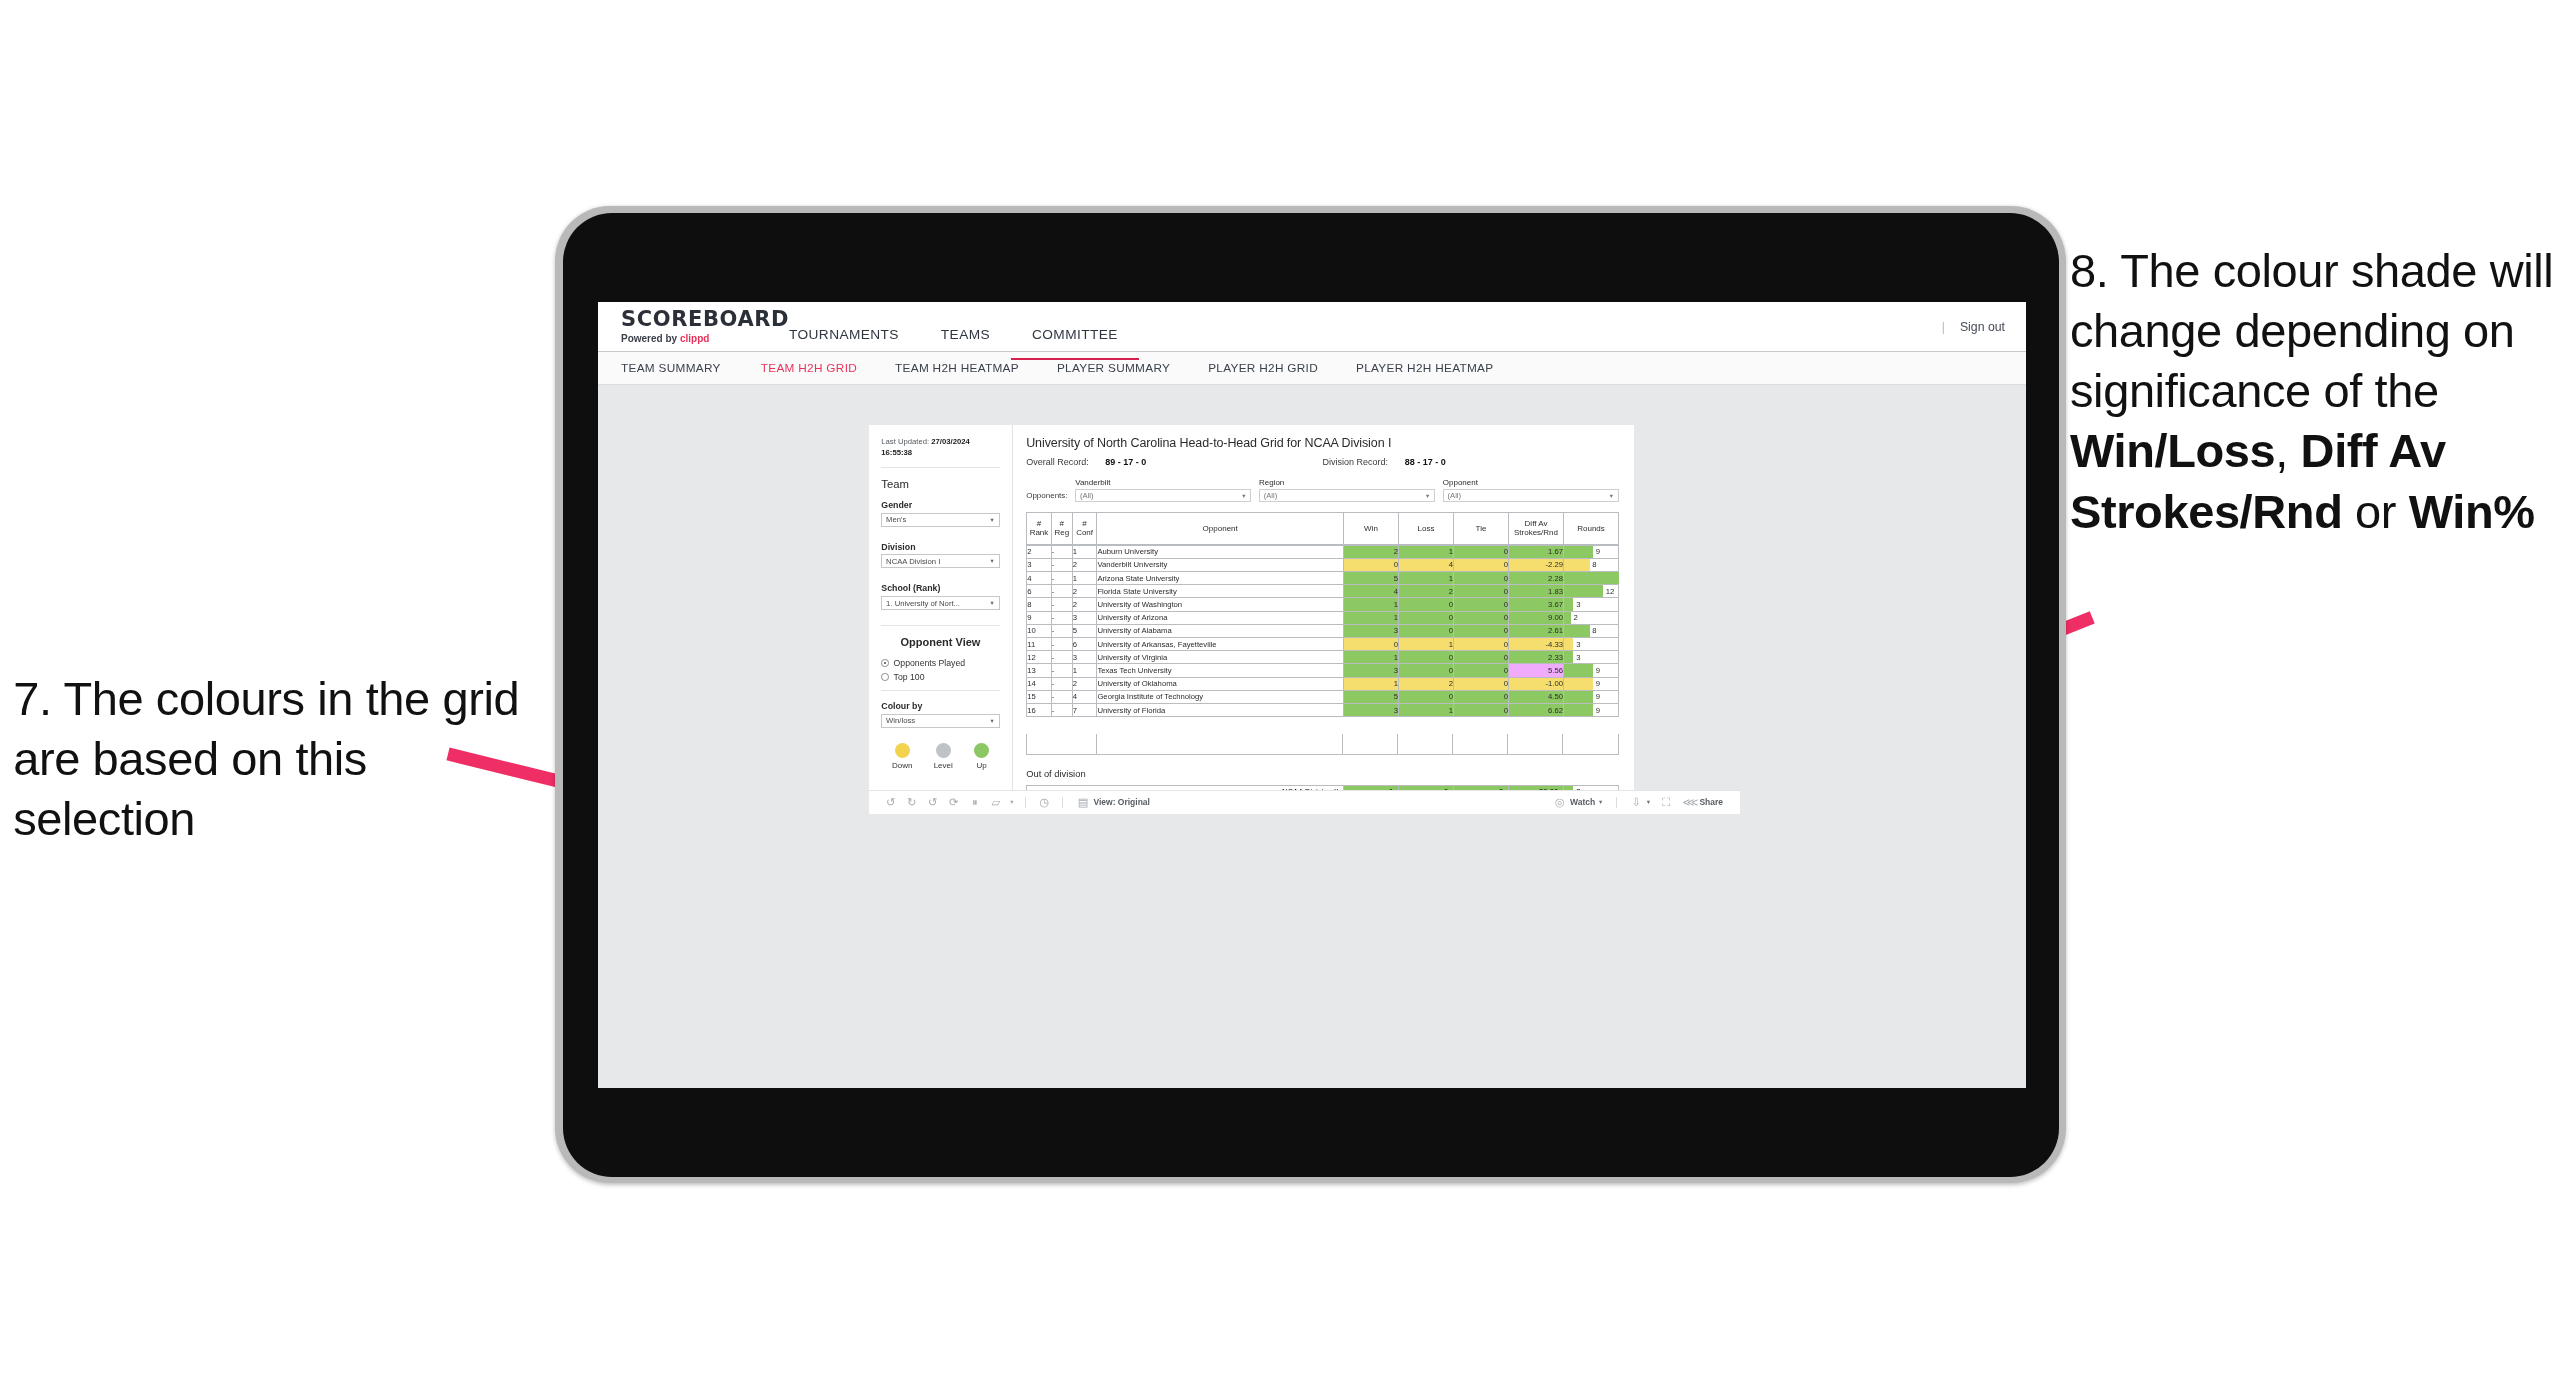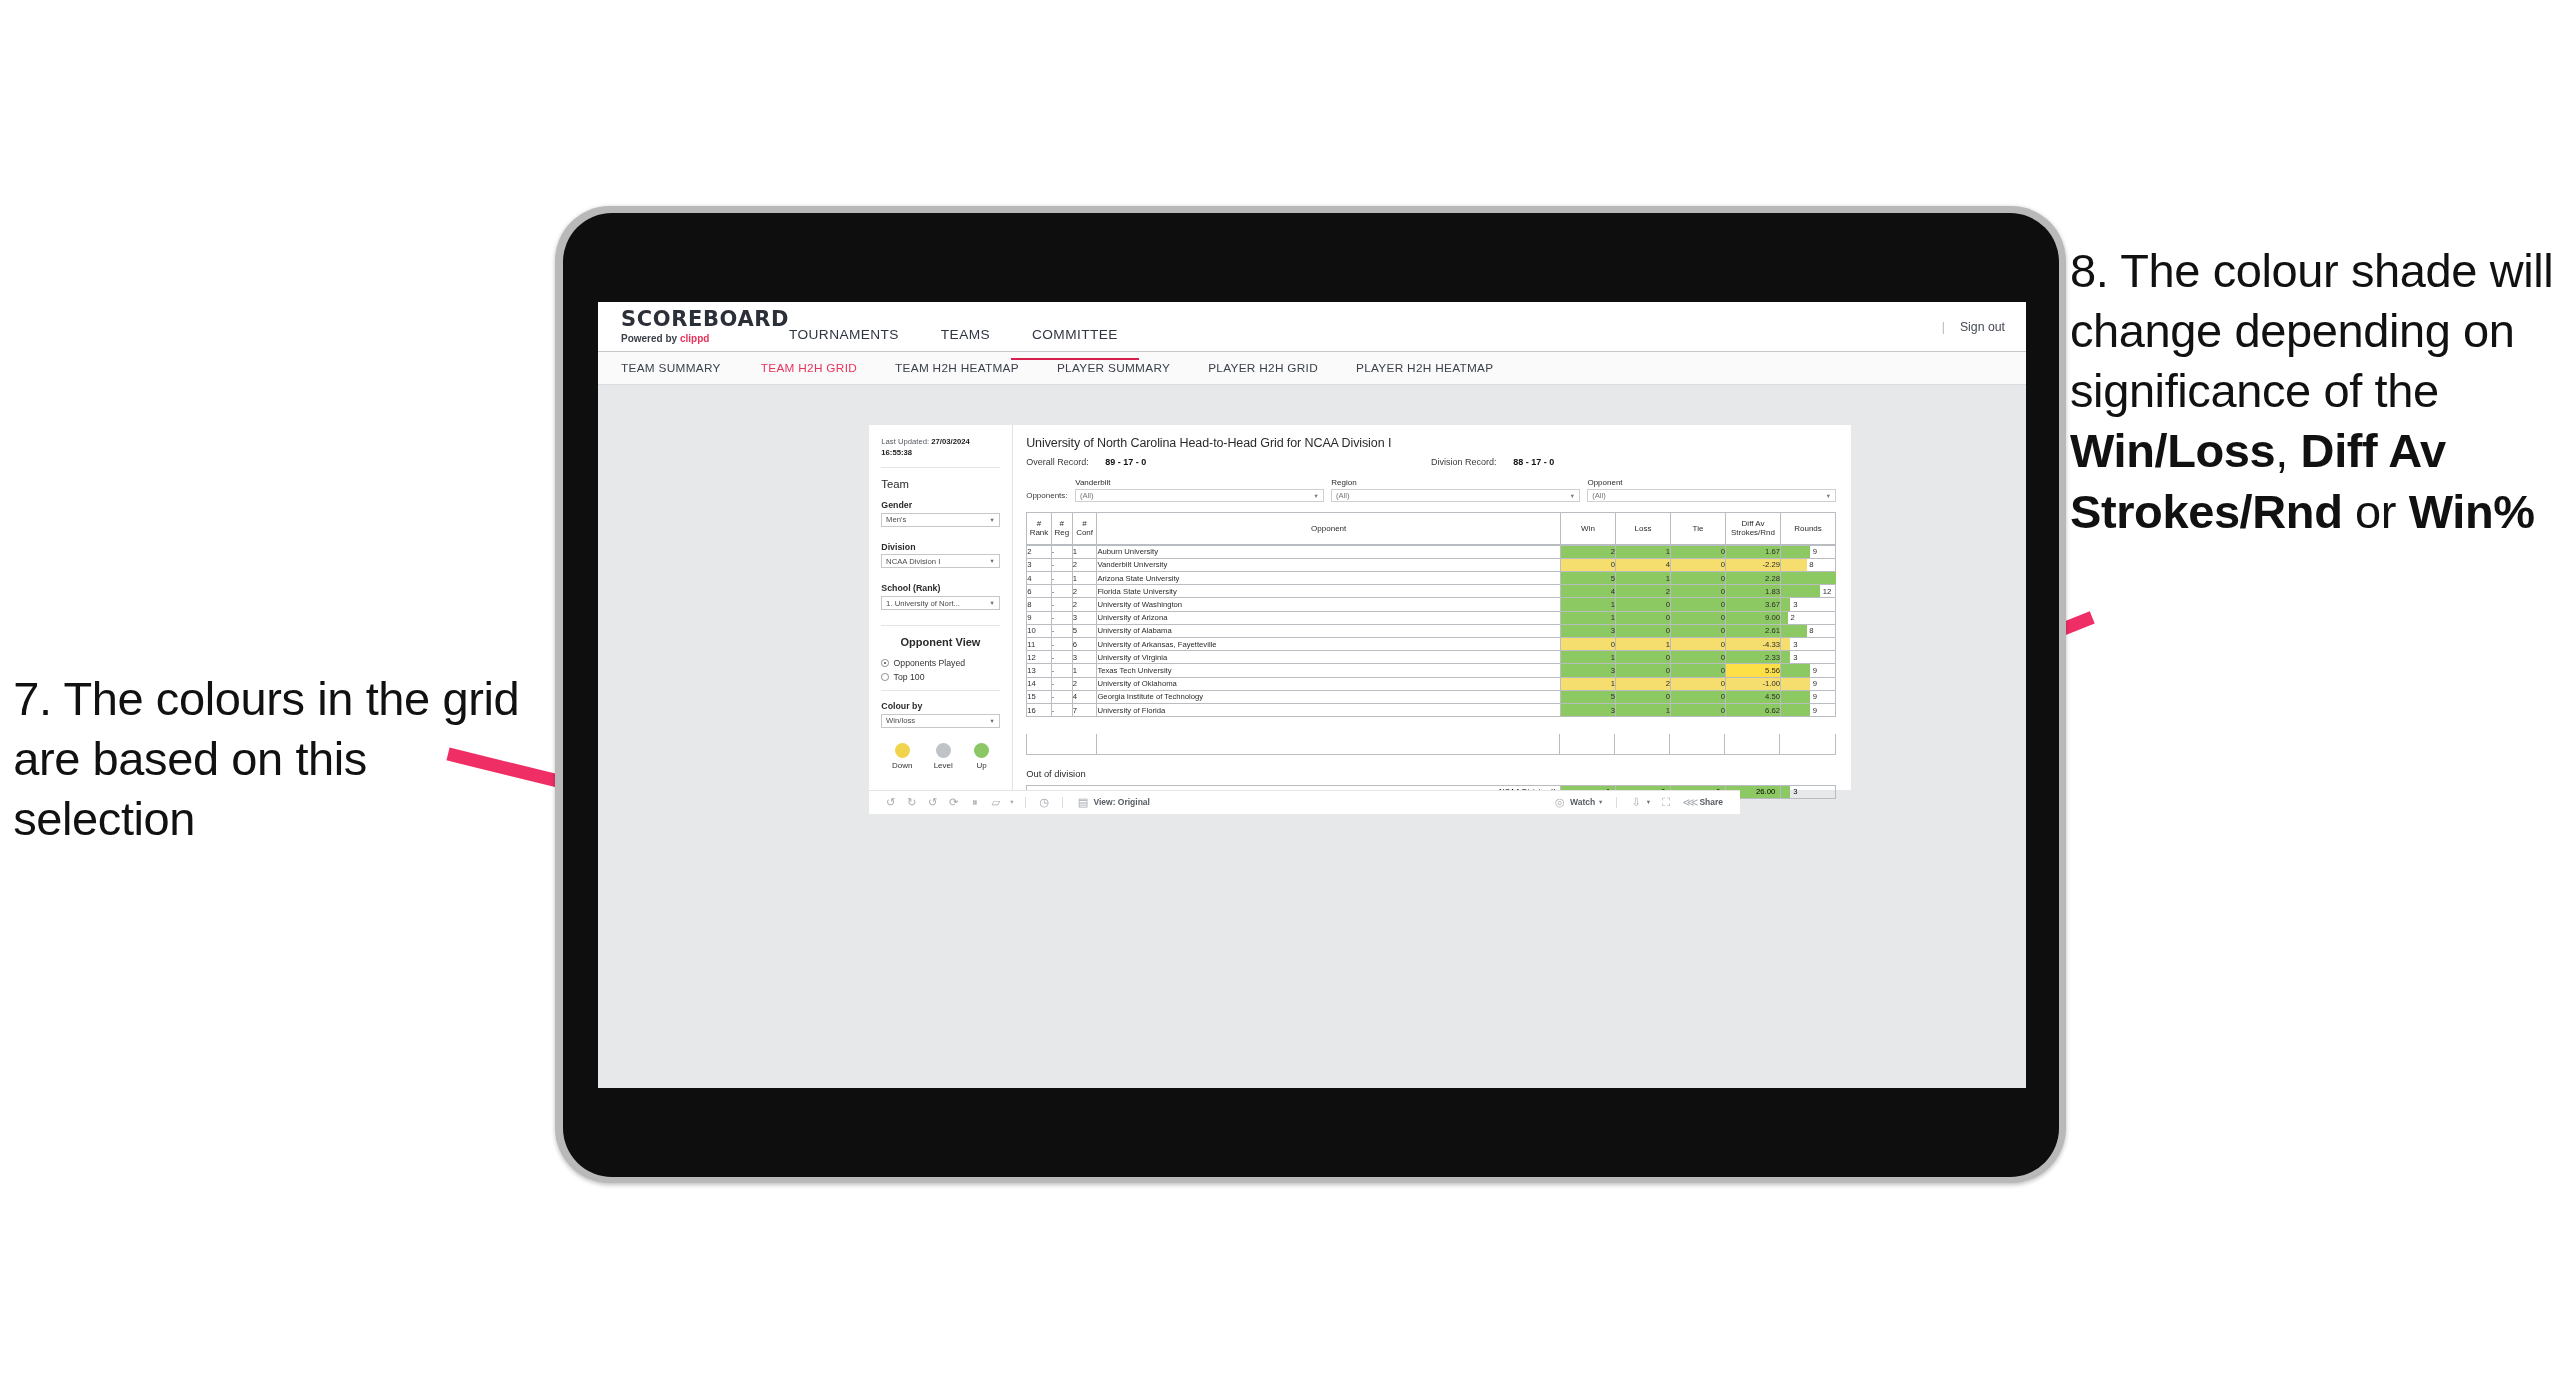--- a/index.html
+++ b/index.html
@@ -89,21 +89,21 @@
     color: #3b414c; padding: 0 19px; cursor: pointer;
   }
   #subnav .tab:first-child { padding-left: 0; padding-right: 21px; }
   #subnav .tab.active { color: #e8335c; }
 
   
   #workspace { position: relative; height: 703px; background: #e6e8ea; }
 
   #dashboard {
     position: absolute; left: 271px; top: 40px;
-    width: 982px; height: 365px;
+    width: 765px; height: 365px;
     background: #ffffff;
     display: flex;
     box-shadow: 0 0 0 0 rgba(0,0,0,0);
   }
 
   
   #ctrl {
     width: 144px; flex: 0 0 144px;
     border-right: 0.9px solid #e2e2e2;
     padding: 11.3px 12.3px 0 12.3px;
@@ -522,21 +522,21 @@
                       </td>
                     </tr>
                     <tr>
                       <td class="c-num">13</td>
                       <td class="c-num">-</td>
                       <td class="c-num">1</td>
                       <td class="c-opp">Texas Tech University</td>
                       <td class="c-val" style="background:#8dc963">3</td>
                       <td class="c-val" style="background:#8dc963">0</td>
                       <td class="c-val" style="background:#8dc963">0</td>
-                      <td class="c-val" style="background:#fde047">5.56</td>
+                      <td class="c-val" style="background:#f0abfc">5.56</td>
                       <td class="rounds">
                         <span class="bar" style="width:29px;background:#8dc963"></span>
                         <span class="rv" style="left:29px">9</span>
                       </td>
                     </tr>
                     <tr>
                       <td class="c-num">14</td>
                       <td class="c-num">-</td>
                       <td class="c-num">2</td>
                       <td class="c-opp">University of Oklahoma</td>

